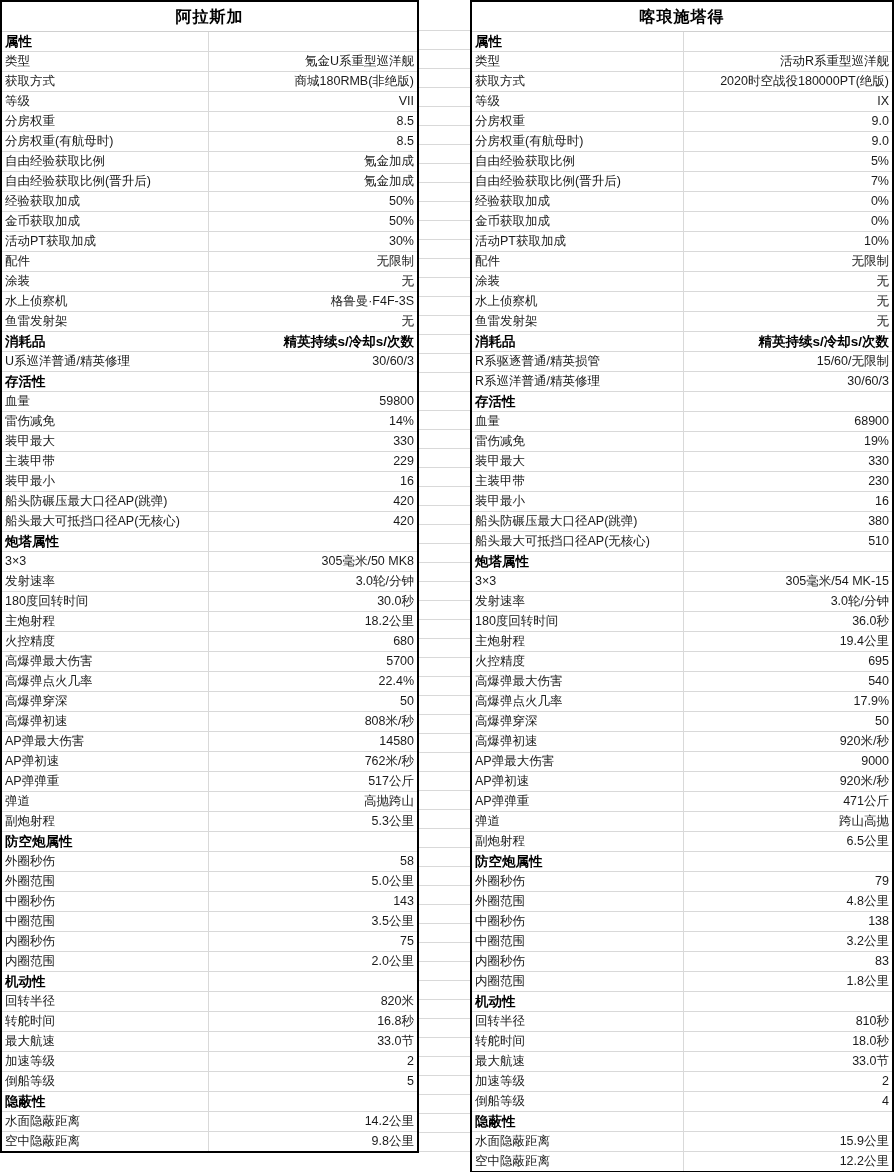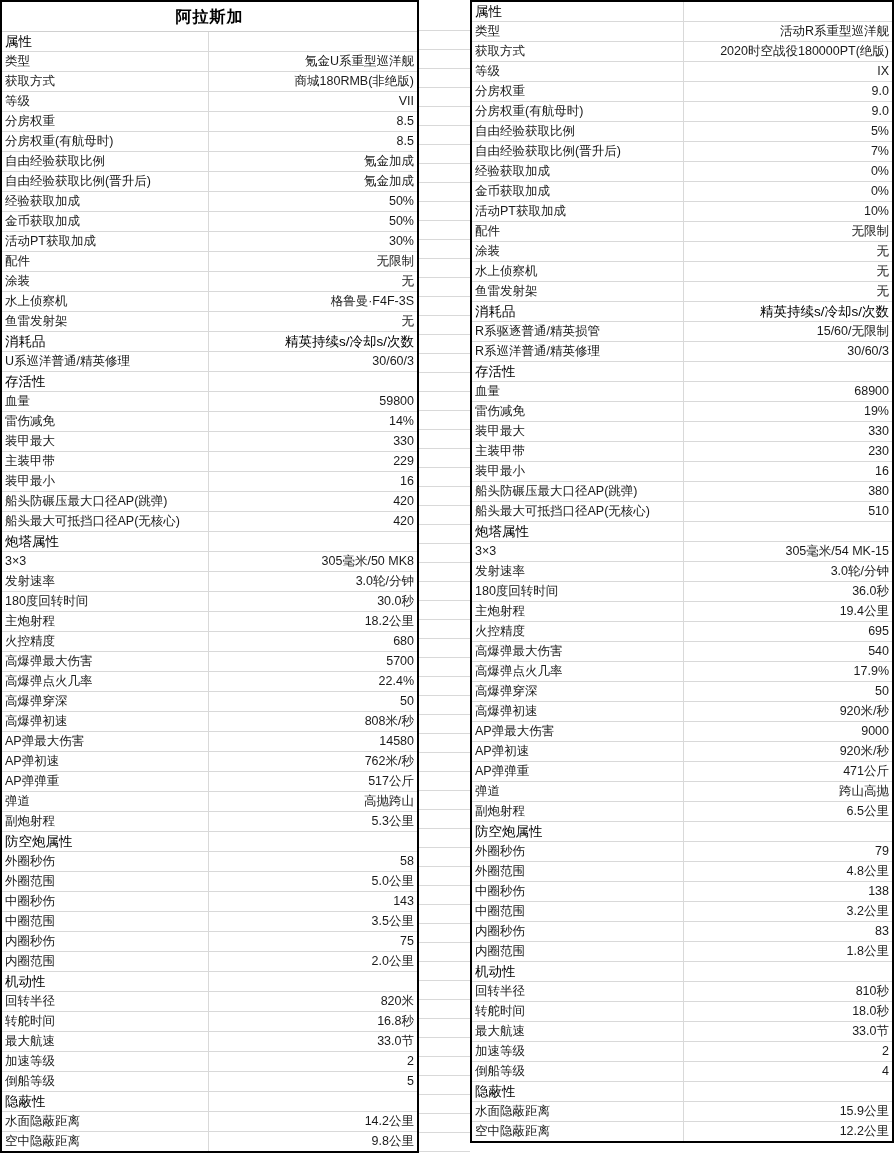--- a/index.html
+++ b/index.html
@@ -81,21 +81,21 @@
     color: #1a1a1a;
   }
   table.grid td.label {
     text-align: left;
     border-right: 1px solid #d9d9d9;
   }
   table.grid td.value {
     text-align: right;
   }
   table.grid tr.section td {
-    font-weight: normal;
+    font-weight: bold;
     font-size: 13.5px;
     color: #000000;
   }
   table.grid tr:last-child td { border-bottom: none; }
 
   
   .table-left  col.c1 { width: 206px; }
   .table-left  col.c2 { width: 209px; }
   .table-right col.c1 { width: 211px; }
   .table-right col.c2 { width: 209px; }
@@ -398,20 +398,21 @@
       <div class="gapline" style="top: 1037px; background: rgb(217, 217, 217);"></div>
       <div class="gapline" style="top: 1056px; background: rgb(217, 217, 217);"></div>
       <div class="gapline" style="top: 1075px; background: rgb(217, 217, 217);"></div>
       <div class="gapline" style="top: 1094px; background: rgb(217, 217, 217);"></div>
       <div class="gapline" style="top: 1113px; background: rgb(217, 217, 217);"></div>
       <div class="gapline" style="top: 1132px; background: rgb(217, 217, 217);"></div>
       <div class="gapline" style="top: 1151px; background: rgb(217, 217, 217);"></div>
     </div>
 
   <div class="ship-table table-right">
+    <div class="title-row">喀琅施塔得</div>
     <table class="grid">
       <colgroup>
           <col class="c1">
           <col class="c2">
         </colgroup>
       <tbody>
           <tr class="section">
             <td class="label">属性</td>
             <td class="value"></td>
           </tr>

